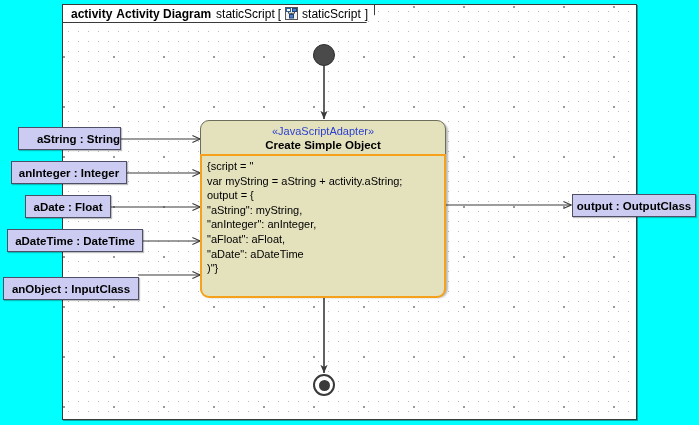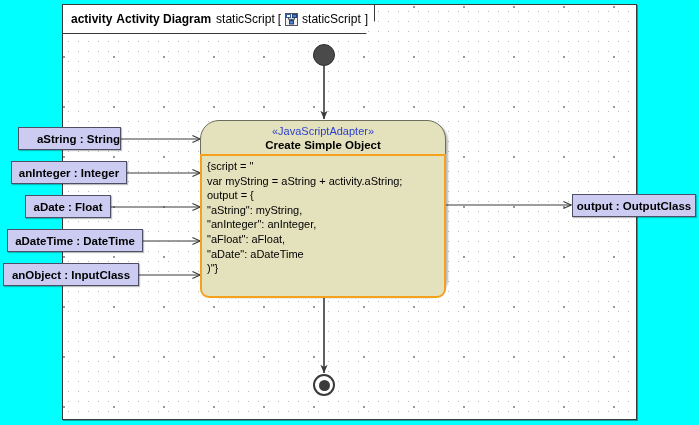--- a/index.html
+++ b/index.html
@@ -23,21 +23,21 @@
     position:absolute;left:0;top:0;right:0;bottom:0;
     background-image:
       radial-gradient(circle at 0.5px 0.5px, #b9b9b9 0.6px, transparent 0.7px),
       radial-gradient(circle at 1px 1px, #9a9a9a 1.1px, transparent 1.2px);
     background-size:10px 10px, 50px 50px;
     background-position:5px 6px, 0px 1px;
     pointer-events:none;
   }
   
   .frame-tab{
-    position:absolute;left:62px;top:4px;height:30px;
+    position:absolute;left:62px;top:4px;height:19px;
     background:#ffffff;
     border:1px solid #3a3a3a;
     border-bottom:1px solid #3a3a3a;
     box-sizing:border-box;
     padding:0 6px 0 8px;
     display:flex;align-items:center;
     white-space:nowrap;
     -webkit-clip-path:polygon(0 0,100% 0,100% 55%,calc(100% - 9px) 100%,0 100%);
     clip-path:polygon(0 0,100% 0,100% 55%,calc(100% - 9px) 100%,0 100%);
     font-size:12px;color:#000;
@@ -62,21 +62,21 @@
   .final-node::after{
     content:"";position:absolute;left:50%;top:50%;
     width:11px;height:11px;margin:-5.5px 0 0 -5.5px;
     border-radius:50%;background:#3a3a3a;
   }
 
   .action{
     position:absolute;
     background:#e4e1bd;
     border:1px solid #6d6d5c;
-    border-radius:19px;
+    border-radius:9px;
     box-sizing:border-box;
     box-shadow:2px 2px 2px rgba(0,0,0,.28);
   }
   .action-head{
     padding-top:4px;height:33px;box-sizing:border-box;text-align:center;
   }
   .stereotype{
     font-size:11px;color:#2b3fd0;line-height:13px;
   }
   .action-title{
@@ -184,21 +184,21 @@
   </div>
   <div class="pin" style="left:11px;top:161px;width:116px;height:23px;">
     <span>anInteger : Integer</span>
   </div>
   <div class="pin" style="left:25px;top:195px;width:86px;height:23px;">
     <span>aDate : Float</span>
   </div>
   <div class="pin" style="left:1px;top:229px;width:136px;height:23px;margin-left:6px;">
     <span>aDateTime : DateTime</span>
   </div>
-  <div class="pin" style="left:3px;top:263px;width:136px;height:23px;">
+  <div class="pin" style="left:3px;top:277px;width:136px;height:23px;">
     <span>anObject : InputClass</span>
   </div>
 
   <div class="pin" style="left:572px;top:194px;width:124px;height:23px;">
     <span>output : OutputClass</span>
   </div>
 
   <div class="final-node" style="left:313px;top:374px;"></div>
 
 </div>

